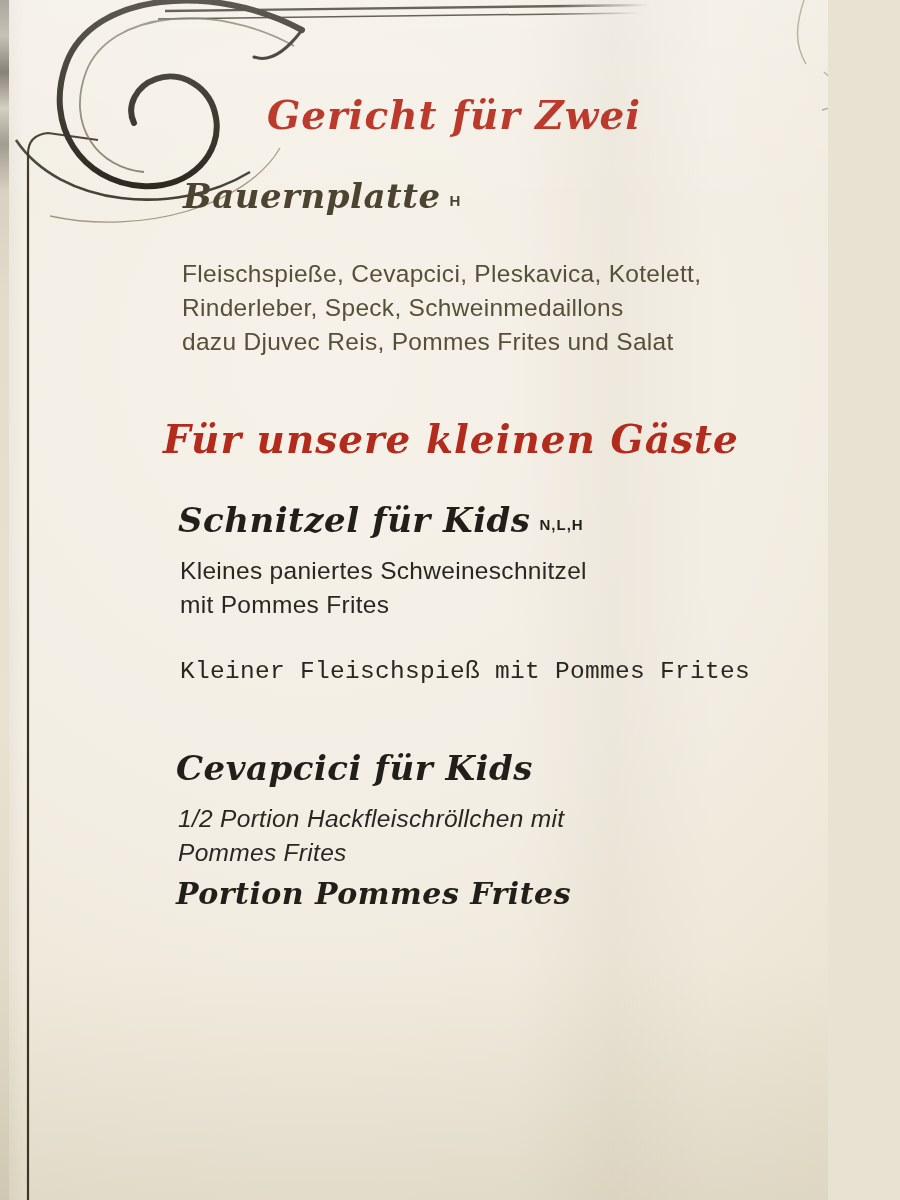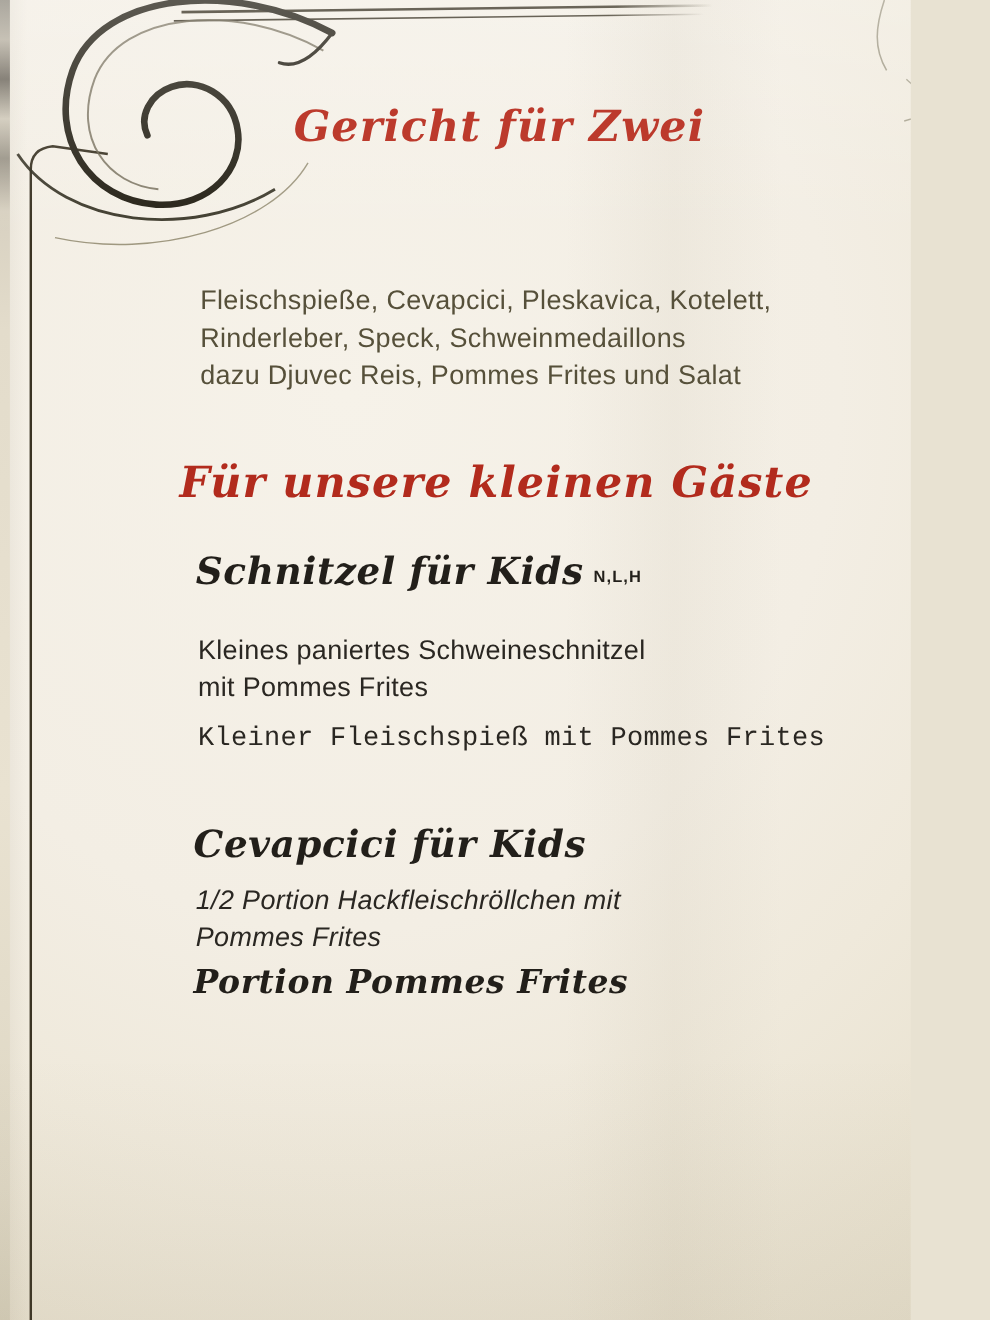--- a/index.html
+++ b/index.html
@@ -96,32 +96,33 @@
     <path d="M44,0 C36,24 34,44 46,64" stroke="#6e684e" stroke-width="1.4" fill="none" opacity="0.6"></path>
     <path d="M124,60 C106,88 86,104 62,110" stroke="#6e684e" stroke-width="1.3" fill="none" opacity="0.55"></path>
     <path d="M64,72 C92,98 120,106 140,102" stroke="#6e684e" stroke-width="1.3" fill="none" opacity="0.55"></path>
     <path d="M80,118 C104,130 126,132 140,126" stroke="#7d7760" stroke-width="1.1" fill="none" opacity="0.5"></path>
   </svg>
 
   <div class="soft-shade"></div>
 
   <h1 class="sec-title t1">Gericht für Zwei</h1>
 
+  <h2 class="item-head olive-head" style="left:183px;top:176px;"><span>Bauernplatte</span><span class="tags">H</span></h2>
 
   <div class="desc desc-olive" style="left:182px;top:222px;margin-top:35px;">
     <div>Fleischspieße, Cevapcici, Pleskavica, Kotelett,</div>
     <div>Rinderleber, Speck, Schweinmedaillons</div>
     <div>dazu Djuvec Reis, Pommes Frites und Salat</div>
   </div>
 
   <h1 class="sec-title t2">Für unsere kleinen Gäste</h1>
 
   <h2 class="item-head black-head" style="left:178px;top:500px;"><span>Schnitzel für Kids</span><span class="tags">N,L,H</span></h2>
 
-  <div class="desc desc-black" style="left:180px;top:554px;margin-top:21px;">
+  <div class="desc desc-black" style="left:180px;top:554px;">
     <div>Kleines paniertes Schweineschnitzel</div>
     <div>mit Pommes Frites</div>
   </div>
 
 
   <div class="desc desc-black" style="left:180px;top:655px;font-family:Liberation Mono, monospace;">
     <div>Kleiner Fleischspieß mit Pommes Frites</div>
   </div>
 
   <h2 class="item-head black-head" style="left:176px;top:748px;"><span>Cevapcici für Kids</span></h2>

